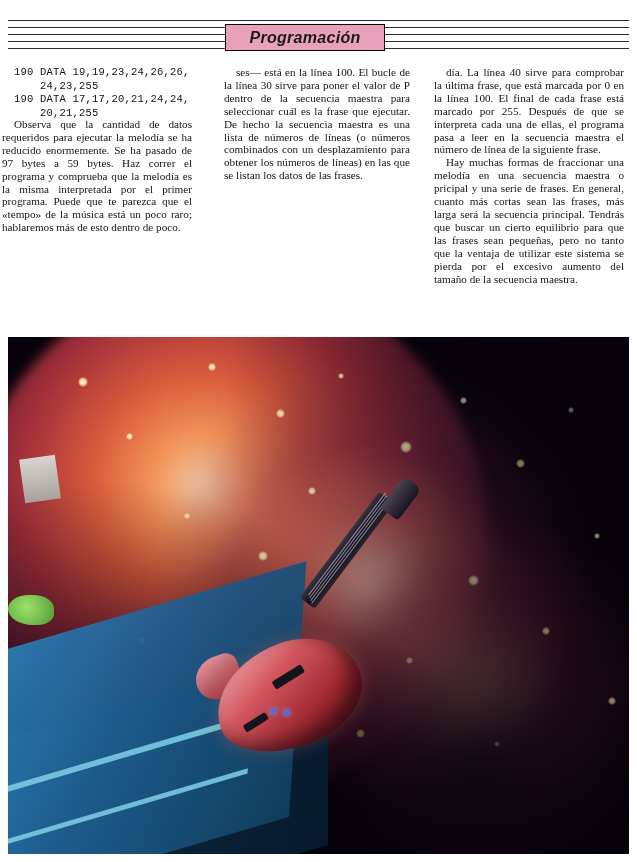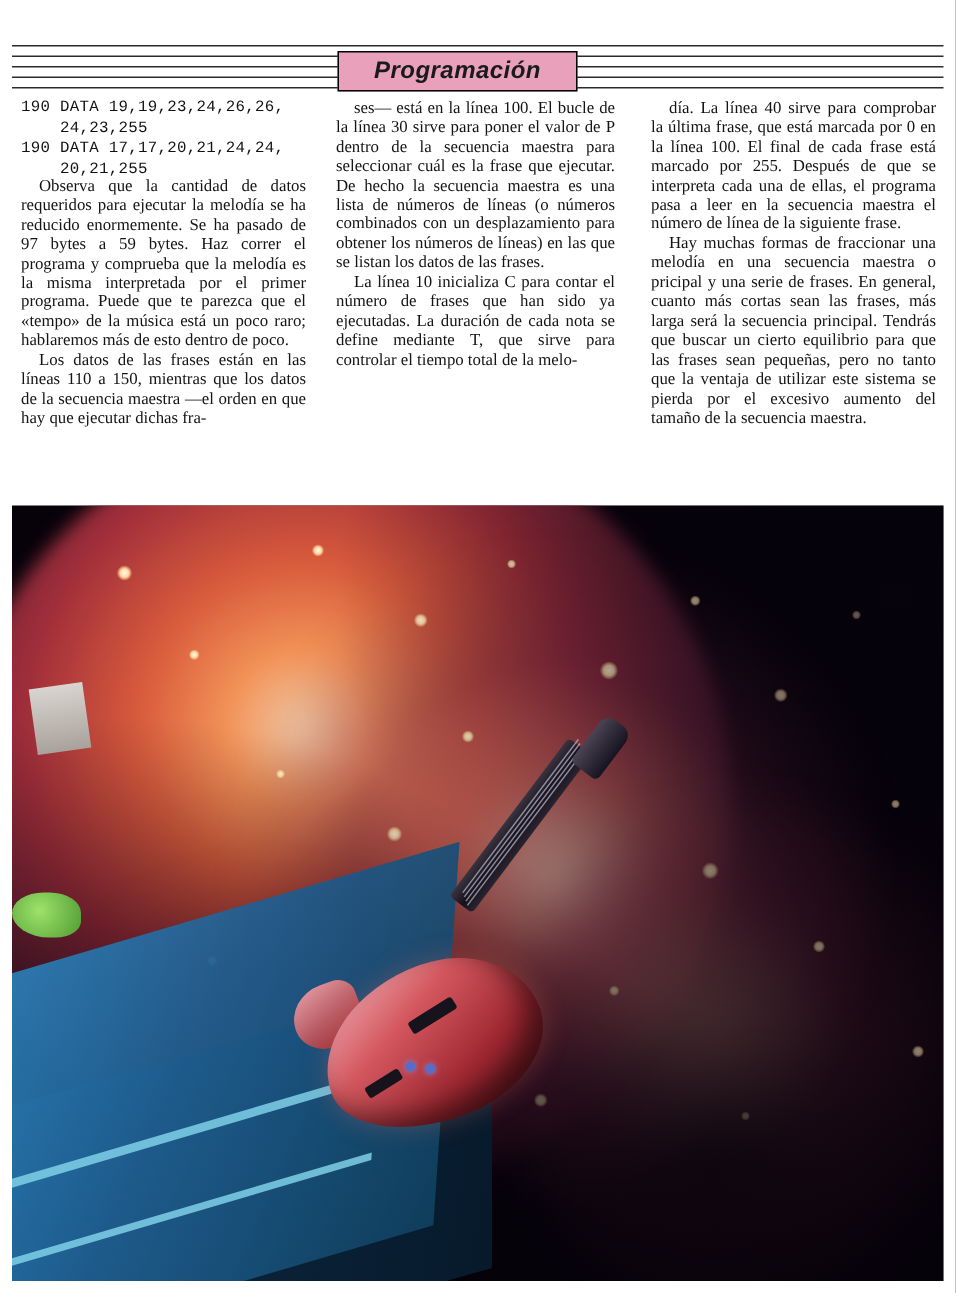--- a/index.html
+++ b/index.html
@@ -11,21 +11,21 @@
     width: 637px;
     height: 862px;
     position: relative;
     overflow: hidden;
     font-family: "Liberation Serif", serif;
   }
 
   
   .header {
     position: absolute;
-    top: 16px;
+    top: 6px;
     left: 0;
     width: 637px;
     height: 60px;
   }
   .header-lines {
     position: absolute;
     top: 14px;
     left: 8px;
     width: 621px;
     height: 34px;
@@ -80,21 +80,21 @@
     line-height: 12.9px;
     text-align: justify;
     color: #141414;
     hyphens: manual;
   }
   .col p {
     margin: 0 0 0 0;
     text-indent: 12px;
   }
   .col p.first { text-indent: 12px; }
-  .col1 { left: 14px; top: 118px; width: 190px; }
+  .col1 { left: 2px; top: 118px; width: 190px; }
   .col2 { left: 224px; }
   .col3 { left: 434px; width: 190px; }
 
   
   .photo {
     position: absolute;
     left: 8px;
     top: 337px;
     width: 621px;
     height: 517px;
@@ -286,26 +286,24 @@
   <div class="header-title">Programación</div>
 </div>
 
 <div class="listing"><span>190 DATA 19,19,23,24,26,26,</span>
 <span>    24,23,255</span>
 <span>190 DATA 17,17,20,21,24,24,</span>
 <span>    20,21,255</span></div>
 
 <div class="col col1">
   <p class="first">Observa que la cantidad de datos requeridos para ejecutar la melodía se ha reducido enormemente. Se ha pasado de 97 bytes a 59 bytes. Haz correr el programa y comprueba que la melodía es la misma interpretada por el primer programa. Puede que te parezca que el «tempo» de la música está un poco raro; hablaremos más de esto dentro de poco.</p>
-  <p>Los datos de las frases están en las líneas 110 a 150, mientras que los datos de la secuencia maestra —el orden en que hay que ejecutar dichas fra-</p>
 </div>
 
 <div class="col col2">
   <p class="first">ses— está en la línea 100. El bucle de la línea 30 sirve para poner el valor de P dentro de la secuencia maestra para seleccionar cuál es la frase que ejecutar. De hecho la secuencia maestra es una lista de números de líneas (o números combinados con un desplazamiento para obtener los números de líneas) en las que se listan los datos de las frases.</p>
-  <p>La línea 10 inicializa C para contar el número de frases que han sido ya ejecutadas. La duración de cada nota se define mediante T, que sirve para controlar el tiempo total de la melo-</p>
 </div>
 
 <div class="col col3">
   <p class="first">día. La línea 40 sirve para comprobar la última frase, que está marcada por 0 en la línea 100. El final de cada frase está marcado por 255. Después de que se interpreta cada una de ellas, el programa pasa a leer en la secuencia maestra el número de línea de la siguiente frase.</p>
   <p>Hay muchas formas de fraccionar una melodía en una secuencia maestra o pricipal y una serie de frases. En general, cuanto más cortas sean las frases, más larga será la secuencia principal. Tendrás que buscar un cierto equilibrio para que las frases sean pequeñas, pero no tanto que la ventaja de utilizar este sistema se pierda por el excesivo aumento del tamaño de la secuencia maestra.</p>
 </div>
 
 <div class="photo">
   <div class="nebula-a"></div>
   <div class="nebula-b"></div>

